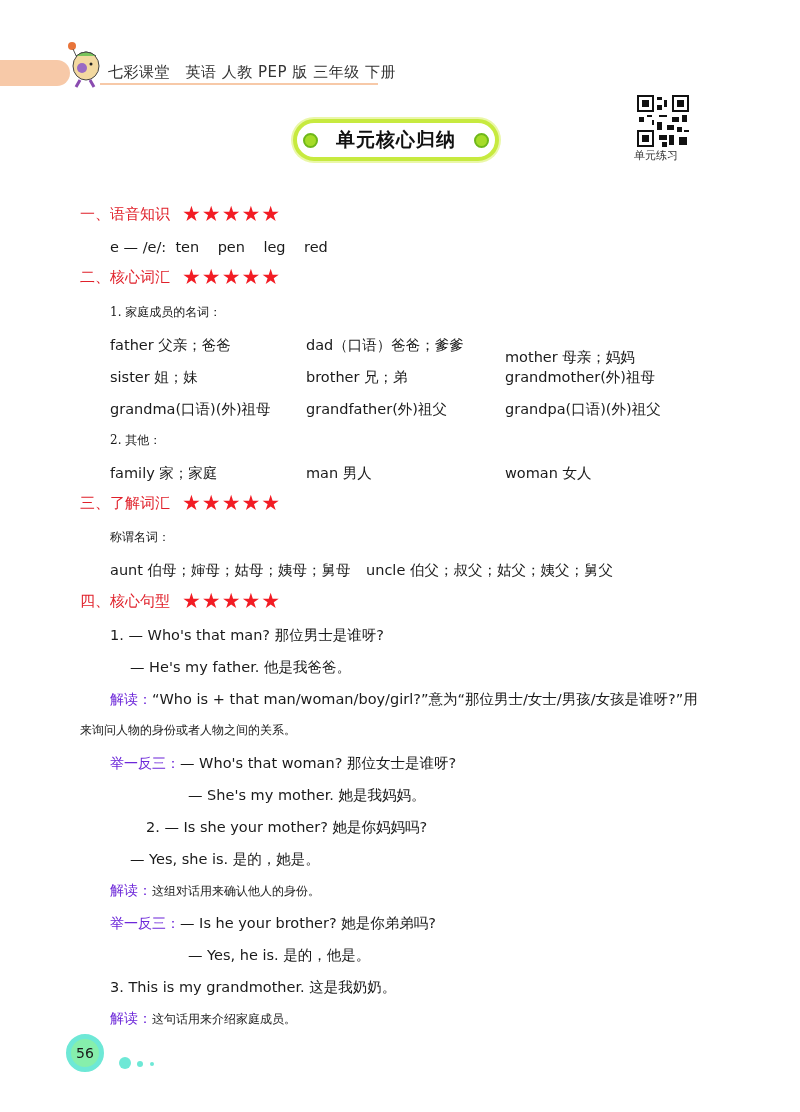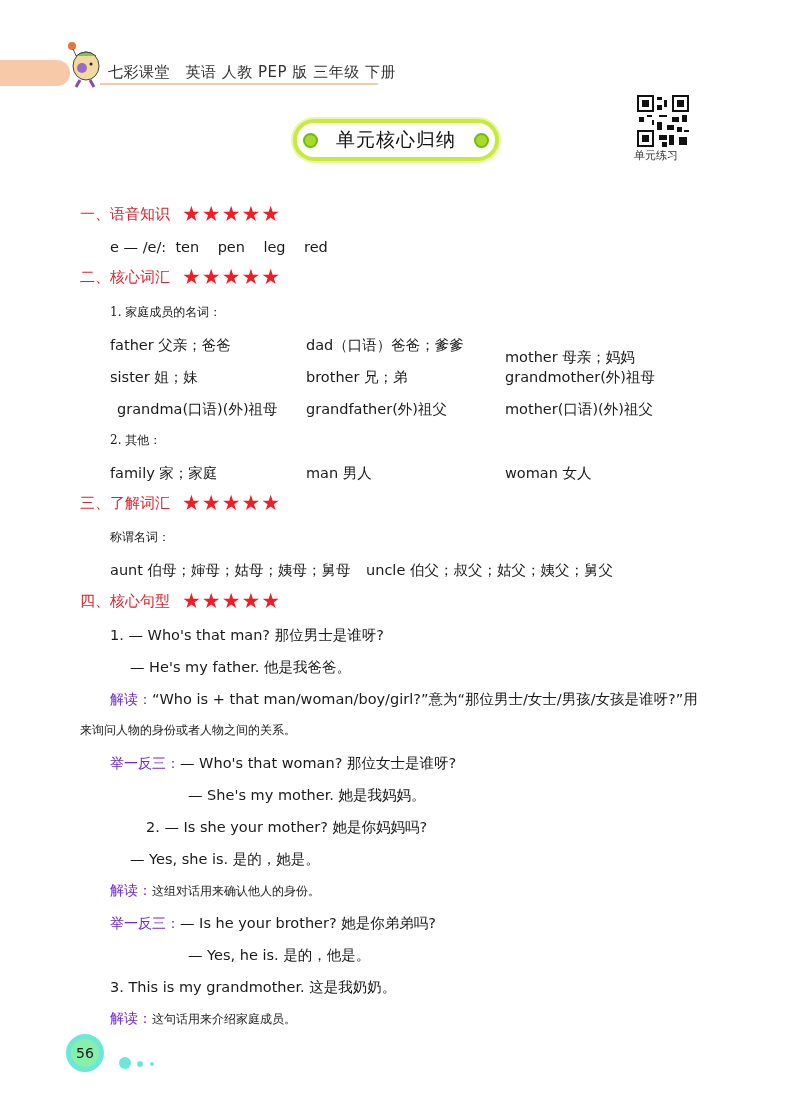--- a/index.html
+++ b/index.html
@@ -4,21 +4,21 @@
 <style>
   html,body{margin:0;padding:0;background:#fff;}
   body{width:800px;height:1112px;position:relative;overflow:hidden;font-family:"DejaVu Sans","Liberation Sans",sans-serif;color:#1a1a1a;}
   .abs{position:absolute;}
   .header-band{left:0;top:60px;width:70px;height:26px;background:#f7c9a8;border-radius:0 14px 14px 0;}
   .header-line{left:100px;top:83px;width:278px;height:2px;background:#f7c9a8;}
   .mascot{left:58px;top:40px;width:50px;height:50px;}
   .header-text{left:108px;top:63px;font-size:15px;color:#333;letter-spacing:0.5px;white-space:nowrap;}
   .title-box{left:293px;top:119px;width:206px;height:42px;border:4px solid #c7ea3f;border-radius:24px;box-sizing:border-box;display:flex;align-items:center;justify-content:center;background:#fff;box-shadow:0 0 0 2px #eaf7a8;}
   .title-box .dot{width:15px;height:15px;border-radius:50%;background:#a6dc28;border:2px solid #6fb81a;box-sizing:border-box;}
-  .title-box .t{font-size:19px;font-weight:normal;margin:0 18px;color:#111;letter-spacing:1px;}
+  .title-box .t{font-size:19px;font-weight:bold;margin:0 18px;color:#111;letter-spacing:1px;}
   .qr{left:637px;top:95px;width:52px;height:52px;}
   .qr-label{left:634px;top:148px;font-size:11px;color:#333;white-space:nowrap;font-family:"DejaVu Serif",serif;}
   .sec{font-size:15px;color:#e0202a;white-space:nowrap;display:flex;align-items:center;}
   .stars{color:#f21c24;font-size:21px;letter-spacing:1px;margin-left:12px;line-height:1;}
   .line{font-size:14.5px;white-space:nowrap;color:#1a1a1a;}
   .cn{font-family:"DejaVu Serif",serif;font-size:12px;}
   .teal{color:#6d28d9;font-family:"DejaVu Serif",serif;font-size:14px;}
   .pg{left:66px;top:1034px;width:38px;height:38px;border-radius:50%;border:5px solid #6ee8d6;box-sizing:border-box;display:flex;align-items:center;justify-content:center;font-size:14px;background:#86efac;}
   .pd{border-radius:50%;background:#6ee8d6;}
 </style>
@@ -89,23 +89,23 @@
 <div class="abs line cn" style="left:110px;top:304px;">1. 家庭成员的名词：</div>
 
 <div class="abs line" style="left:110px;top:336px;">father 父亲；爸爸</div>
 <div class="abs line" style="left:306px;top:336px;">dad（口语）爸爸；爹爹</div>
 <div class="abs line" style="left:505px;top:336px;margin-top:12px;">mother 母亲；妈妈</div>
 
 <div class="abs line" style="left:110px;top:368px;">sister 姐；妹</div>
 <div class="abs line" style="left:306px;top:368px;">brother 兄；弟</div>
 <div class="abs line" style="left:505px;top:368px;">grandmother(外)祖母</div>
 
-<div class="abs line" style="left:110px;top:400px;margin-left:7px;">grandma(口语)(外)祖母</div>
+<div class="abs line" style="left:110px;top:400px;">grandma(口语)(外)祖母</div>
 <div class="abs line" style="left:306px;top:400px;">grandfather(外)祖父</div>
-<div class="abs line" style="left:505px;top:400px;">mother(口语)(外)祖父</div>
+<div class="abs line" style="left:505px;top:400px;">grandpa(口语)(外)祖父</div>
 
 <div class="abs line cn" style="left:110px;top:432px;">2. 其他：</div>
 <div class="abs line" style="left:110px;top:464px;">family 家；家庭</div>
 <div class="abs line" style="left:306px;top:464px;">man 男人</div>
 <div class="abs line" style="left:505px;top:464px;">woman 女人</div>
 
 <div class="abs sec" style="left:80px;top:493px;">
   <span>三、了解词汇</span>
   <span class="stars">★★★★★</span>
 </div>

